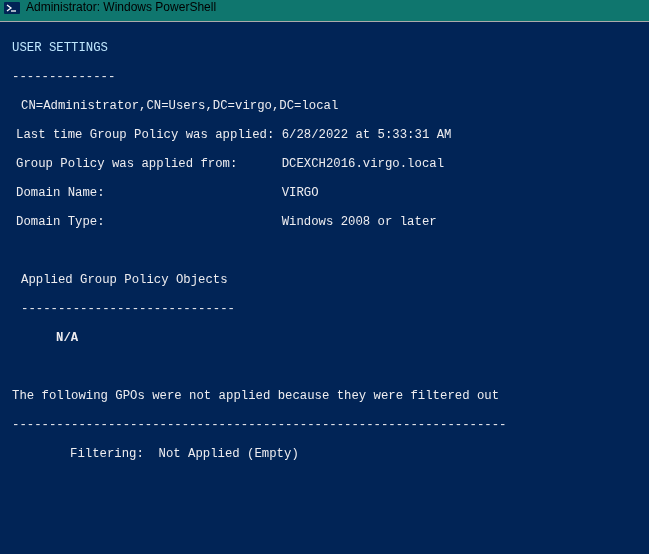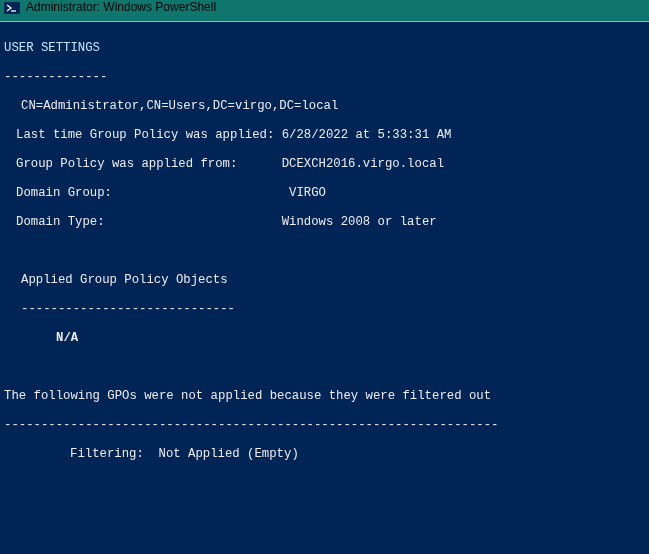--- a/index.html
+++ b/index.html
@@ -29,21 +29,21 @@
     padding: 4px 0 0 0;
     font-size: 12.3px;
     line-height: 1.18;
     white-space: pre;
     overflow: hidden;
   }
   .hdr { color: #c0e8ff; }
   .ind1 { padding-left: 21px; display:block; }
   .ind2 { padding-left: 56px; display:block;font-weight:bold; }
   .ind3 { padding-left: 70px; display:block; }
-  .top  { padding-left: 4px; display:block; }
+  .top  { padding-left: 12px; display:block; }
   .kv   { display:block; padding-left:16px;}
 </style>
 </head>
 <body>
 
 <div class="titlebar">
   <span class="icon">
     <svg width="16" height="16" viewBox="0 0 16 16">
       <rect x="0" y="2" width="16" height="12" rx="1" fill="#012456"></rect>
       <path d="M3 5 L7 8 L3 11" stroke="#fff" stroke-width="1.3" fill="none"></path>
@@ -52,21 +52,21 @@
   </span>
   <span>Administrator: Windows PowerShell</span>
 </div>
 
 <div class="terminal">
 <span class="top hdr">USER SETTINGS</span>
 <span class="top">--------------</span>
 <span class="ind1">CN=Administrator,CN=Users,DC=virgo,DC=local</span>
 <span class="kv"><span>Last time Group Policy was applied:</span> <span>6/28/2022 at 5:33:31 AM</span></span>
 <span class="kv"><span>Group Policy was applied from:</span>      <span>DCEXCH2016.virgo.local</span></span>
-<span class="kv"><span>Domain Group:</span>                        <span>VIRGO</span></span>
+<span class="kv"><span>Domain Name:</span>                        <span>VIRGO</span></span>
 <span class="kv"><span>Domain Type:</span>                        <span>Windows 2008 or later</span></span>
 <span class="ind1"> </span>
 <span class="ind1">Applied Group Policy Objects</span>
 <span class="ind1">-----------------------------</span>
 <span class="ind2">N/A</span>
 <span class="ind1"> </span>
 <span class="top">The following GPOs were not applied because they were filtered out</span>
 <span class="top">-------------------------------------------------------------------</span>
 <span class="ind3">Filtering:  Not Applied (Empty)</span>
 <span class="ind1"> </span>

